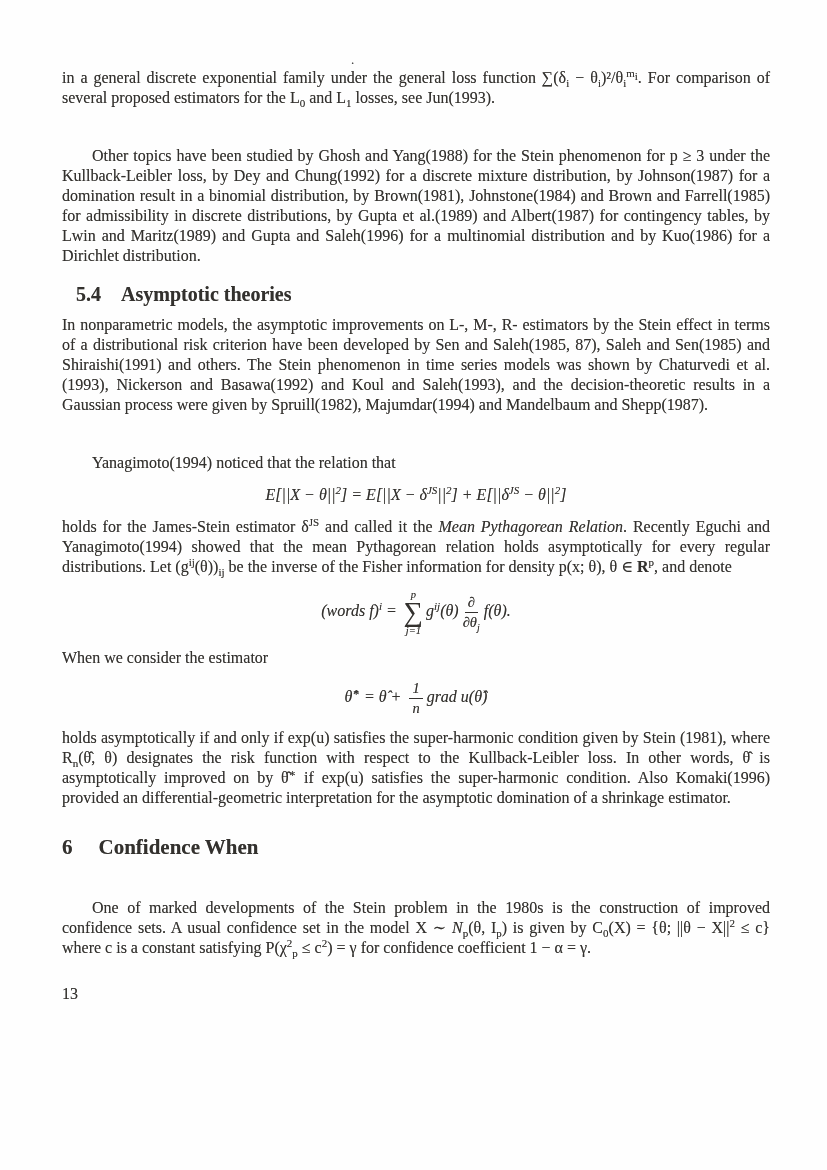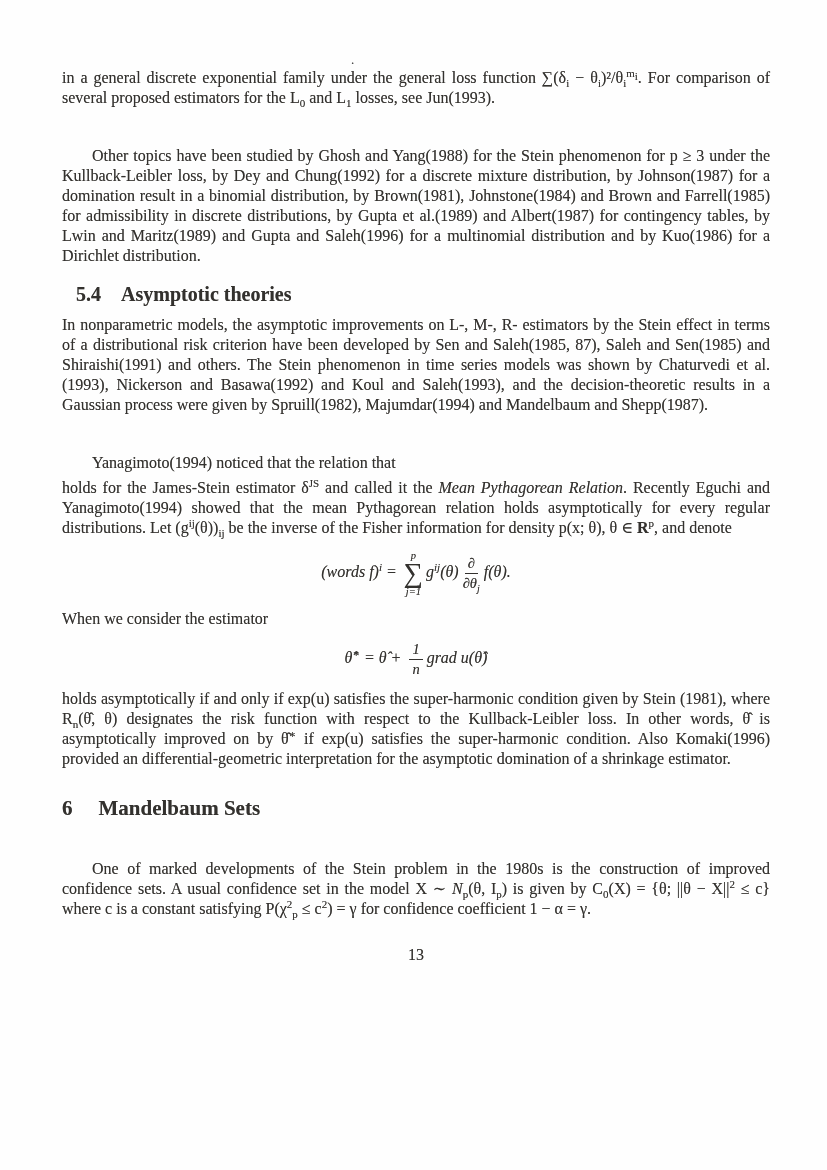--- a/index.html
+++ b/index.html
@@ -27,40 +27,41 @@
   h1.section{font-size:21px;line-height:26px;font-weight:bold;margin:26px 0 24px 0;}
   h1 .sec-num{margin-right:26px;}
   .eq{text-align:center;margin:12px 0;font-style:italic;}
   .bigsum{display:inline-flex;flex-direction:column;align-items:center;vertical-align:middle;margin:0 3px;line-height:1;}
   .sum-top,.sum-bot{font-size:10.5px;line-height:11px;}
   .sum-sym{font-size:27px;line-height:25px;font-style:normal;}
   .frac{display:inline-flex;flex-direction:column;align-items:center;vertical-align:middle;margin:0 4px;font-size:14.5px;line-height:1.15;}
   .frac .ft{border-bottom:1px solid #33312e;padding:0 3px 1px 3px;display:block;}
   .frac .fb{padding-top:1px;display:block;}
   .frac sub{font-size:10px;}
-  .page-number{text-align:center;margin-top:26px;font-size:16px;}
+  .page-number{margin-top:26px;font-size:16px;}
   .scan-dot{position:absolute;left:351px;top:50px;font-size:13px;color:#4a4a4a;}
 </style>
 </head>
 <body>
 
 <div class="page">
 
   <div class="scan-dot">.</div>
 
   <p><span>in a general discrete exponential family under the general loss function ∑(δ</span><sub>i</sub><span> − θ</span><sub>i</sub><span>)²/θ</span><sub>i</sub><sup><span>m</span><sub>i</sub></sup><span>. For comparison of several proposed estimators for the L</span><sub>0</sub><span> and L</span><sub>1</sub><span> losses, see Jun(1993).</span></p>
 
   <p class="indent">Other topics have been studied by Ghosh and Yang(1988) for the Stein phenomenon for p ≥ 3 under the Kullback-Leibler loss, by Dey and Chung(1992) for a discrete mixture distribution, by Johnson(1987) for a domination result in a binomial distribution, by Brown(1981), Johnstone(1984) and Brown and Farrell(1985) for admissibility in discrete distributions, by Gupta et al.(1989) and Albert(1987) for contingency tables, by Lwin and Maritz(1989) and Gupta and Saleh(1996) for a multinomial distribution and by Kuo(1986) for a Dirichlet distribution.</p>
 
   <h2 class="subsection"><span class="sec-num">5.4</span><span>Asymptotic theories</span></h2>
 
   <p>In nonparametric models, the asymptotic improvements on L-, M-, R- estimators by the Stein effect in terms of a distributional risk criterion have been developed by Sen and Saleh(1985, 87), Saleh and Sen(1985) and Shiraishi(1991) and others. The Stein phenomenon in time series models was shown by Chaturvedi et al.(1993), Nickerson and Basawa(1992) and Koul and Saleh(1993), and the decision-theoretic results in a Gaussian process were given by Spruill(1982), Majumdar(1994) and Mandelbaum and Shepp(1987).</p>
 
   <p class="indent">Yanagimoto(1994) noticed that the relation that</p>
 
+  <div class="eq"><span>E[||X − θ||</span><sup>2</sup><span>]  =  E[||X − δ</span><sup>JS</sup><span>||</span><sup>2</sup><span>] + E[||δ</span><sup>JS</sup><span> − θ||</span><sup>2</sup><span>]</span></div>
 
   <p><span>holds for the James-Stein estimator δ</span><sup>JS</sup><span> and called it the </span><i class="ital">Mean Pythagorean Relation</i><span>. Recently Eguchi and Yanagimoto(1994) showed that the mean Pythagorean relation holds asymptotically for every regular distributions. Let (g</span><sup>ij</sup><span>(θ))</span><sub>ij</sub><span> be the inverse of the Fisher information for density p(x; θ), θ ∈ </span><span class="bf">R</span><sup>p</sup><span>, and denote</span></p>
 
   <div class="eq"><span>(words f)</span><sup>i</sup><span> = </span><span class="bigsum">
         <span class="sum-top">p</span>
         <span class="sum-sym">∑</span>
         <span class="sum-bot">j=1</span>
       </span><span>g</span><sup>ij</sup><span>(θ)</span><span class="frac">
         <span class="ft">∂</span>
         <span class="fb"><span>∂θ</span><sub>j</sub></span>
@@ -70,20 +71,20 @@
 
   <div class="eq"><span>θ̂</span><sup>∗</sup><span> = θ̂ + </span><span class="frac">
         <span class="ft">1</span>
         <span class="fb">n</span>
       </span><span>grad u(θ̂)</span></div>
 
 
 
   <p><span>holds asymptotically if and only if exp(u) satisfies the super-harmonic condition given by Stein (1981), where R</span><sub>n</sub><span>(θ̂, θ) designates the risk function with respect to the Kullback-Leibler loss. In other words, θ̂ is asymptotically improved on by θ̂</span><sup>∗</sup><span> if exp(u) satisfies the super-harmonic condition. Also Komaki(1996) provided an differential-geometric interpretation for the asymptotic domination of a shrinkage estimator.</span></p>
 
-  <h1 class="section"><span class="sec-num">6</span><span>Mandelbaum Sets</span></h1>
+  <h1 class="section"><span class="sec-num">6</span><span>Confidence When</span></h1>
 
   <p class="indent"><span>One of marked developments of the Stein problem in the 1980s is the construction of improved confidence sets.  A usual confidence set in the model X ∼ </span><span class="cal">N</span><sub>p</sub><span>(θ, I</span><sub>p</sub><span>) is given by C</span><sub>0</sub><span>(X) = {θ; ||θ − X||</span><sup>2</sup><span> ≤ c} where c is a constant satisfying P(χ</span><sup>2</sup><sub>p</sub><span> ≤ c</span><sup>2</sup><span>) = γ for confidence coefficient 1 − α = γ.</span></p>
 
 
   <div class="page-number">13</div>
 
 </div>
 
 </body></html>

